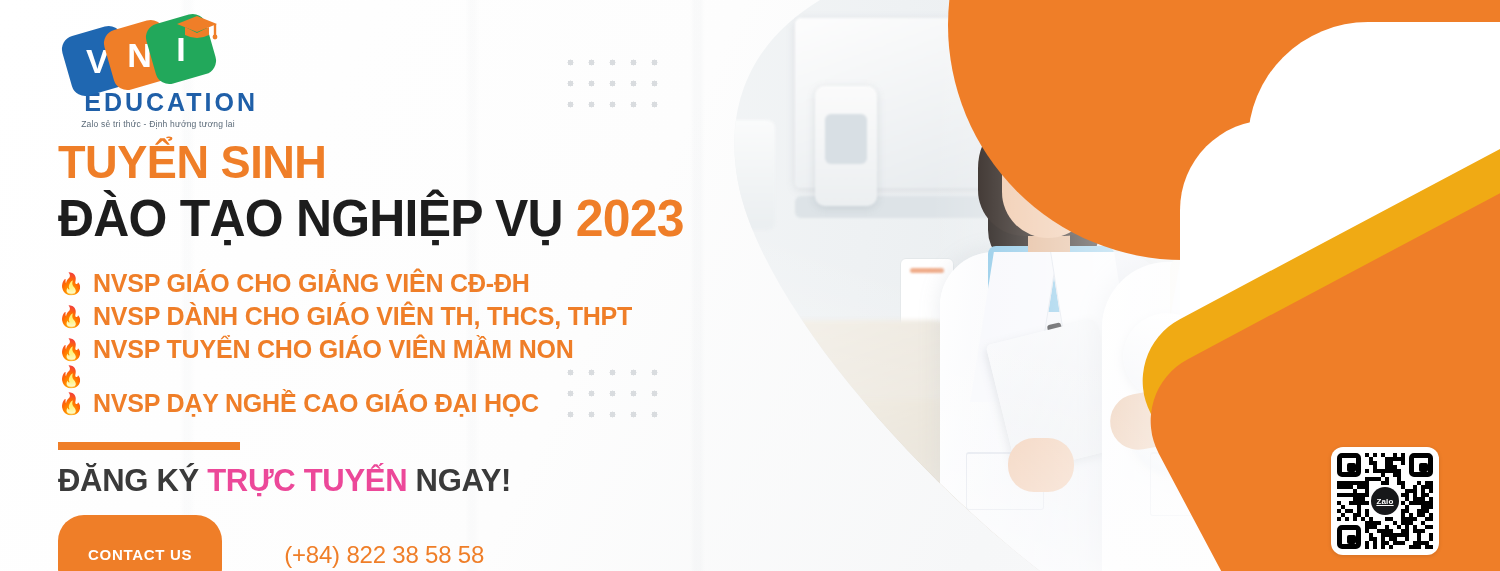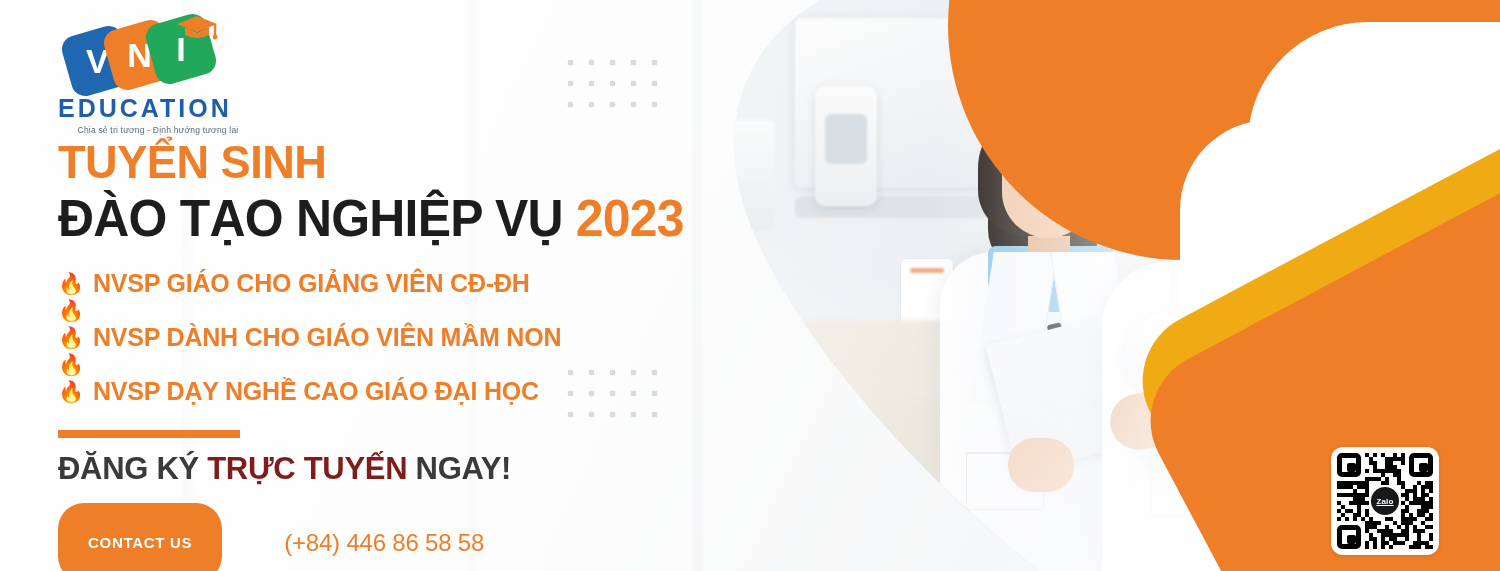--- a/index.html
+++ b/index.html
@@ -204,21 +204,21 @@
     font-family:"Liberation Sans", sans-serif;
   }
   .lm-v{ left:0;   top:6px;  background:#1f67b1; transform:rotate(-16deg); }
   .lm-n{ left:42px; top:0;   background:#ef7e28; transform:rotate(-16deg); }
   .lm-i{ left:84px; top:-6px; background:#22a85b; transform:rotate(-16deg); }
   .lm span{ transform:rotate(16deg); display:block; }
   .cap{
     position:absolute; left:108px; top:-10px; width:46px; height:26px;
   }
   .logo-word{
-    margin-top:6px; text-align:left;
+    text-align:right;
     color:#1f5fa8; font-size:25px; font-weight:bold; letter-spacing:3px;
     font-family:"Liberation Sans", sans-serif;
   }
   .logo-tag{
     text-align:center; color:#5b6a78; font-size:8.5px; letter-spacing:.2px;
     margin-top:2px; font-family:"Liberation Sans", sans-serif;
   }
 
   
   .copy{ position:absolute; left:58px; top:138px; width:700px; }
@@ -250,21 +250,21 @@
 
   .rule{
     width:182px; height:8px; background:#ef7e28;
     margin-top:22px; margin-bottom:13px;
   }
   .cta-line{
     font-size:31px; font-weight:bold; color:#3a3a3a;
     letter-spacing:-0.3px;
     font-family:"Liberation Sans", sans-serif;
   }
-  .cta-line .hl{ color:#7f1d1d; }
+  .cta-line .hl{ color:#ec4899; }
 
   .contact-row{ display:flex; align-items:center; margin-top:16px; }
   .btn{
     background:#ef7e28; color:#fff;
     border:none; border-radius:26px;
     padding:31px 30px;
     font-size:15px; font-weight:bold; letter-spacing:.7px;
     font-family:"Liberation Sans", sans-serif;
     cursor:pointer;
   }
@@ -585,56 +585,57 @@
           <span>I</span>
         </div>
       <svg class="cap" viewBox="0 0 46 26">
         <path d="M3 10 L23 2 L43 10 L23 18 Z" fill="#ef7e28"></path>
         <path d="M11 13 L11 21 Q23 27 35 21 L35 13 L23 19 Z" fill="#ef7e28"></path>
         <path d="M41 10 L41 22" stroke="#ef7e28" stroke-width="2.4" fill="none"></path>
         <circle cx="41" cy="23" r="2.4" fill="#ef7e28"></circle>
       </svg>
     </div>
     <div class="logo-word">EDUCATION</div>
-    <div class="logo-tag">Chia sẻ tri tương - Định hướng tương lai</div>
+    <div class="logo-tag">Zalo sẻ tri thức - Định hướng tương lai</div>
   </div>
 
   <div class="copy">
     <div class="h1">TUYỂN SINH</div>
     <div class="h2">
       <span>ĐÀO TẠO NGHIỆP VỤ</span>
       <span class="yr">2023</span>
     </div>
 
     <div class="bullets">
       <div class="bullet">
         <span class="fire">🔥</span>
         <span>NVSP GIÁO CHO GIẢNG VIÊN CĐ-ĐH</span>
       </div>
       <div class="bullet">
         <span class="fire">🔥</span>
+        <span>NVSP DÀNH CHO GIÁO VIÊN TH, THCS, THPT</span>
       </div>
       <div class="bullet">
         <span class="fire">🔥</span>
-        <span>NVSP DÀNH CHO GIÁO VIÊN MẦM NON</span>
+        <span>NVSP TUYỂN CHO GIÁO VIÊN MẦM NON</span>
       </div>
       <div class="bullet">
         <span class="fire">🔥</span>
       </div>
       <div class="bullet">
         <span class="fire">🔥</span>
         <span>NVSP DẠY NGHỀ CAO GIÁO ĐẠI HỌC</span>
       </div>
     </div>
 
     <div class="rule"></div>
 
     <div class="cta-line">
       <span>ĐĂNG KÝ </span><span class="hl">TRỰC TUYẾN</span><span> NGAY!</span>
     </div>
 
     <div class="contact-row">
       <button class="btn">CONTACT US</button>
-      <span class="phone">(+84) 446 86 58 58</span>
+      <span class="phone">(+84) 822 38 58 58</span>
     </div>
   </div>
 
 </div>
 
 </body></html>

